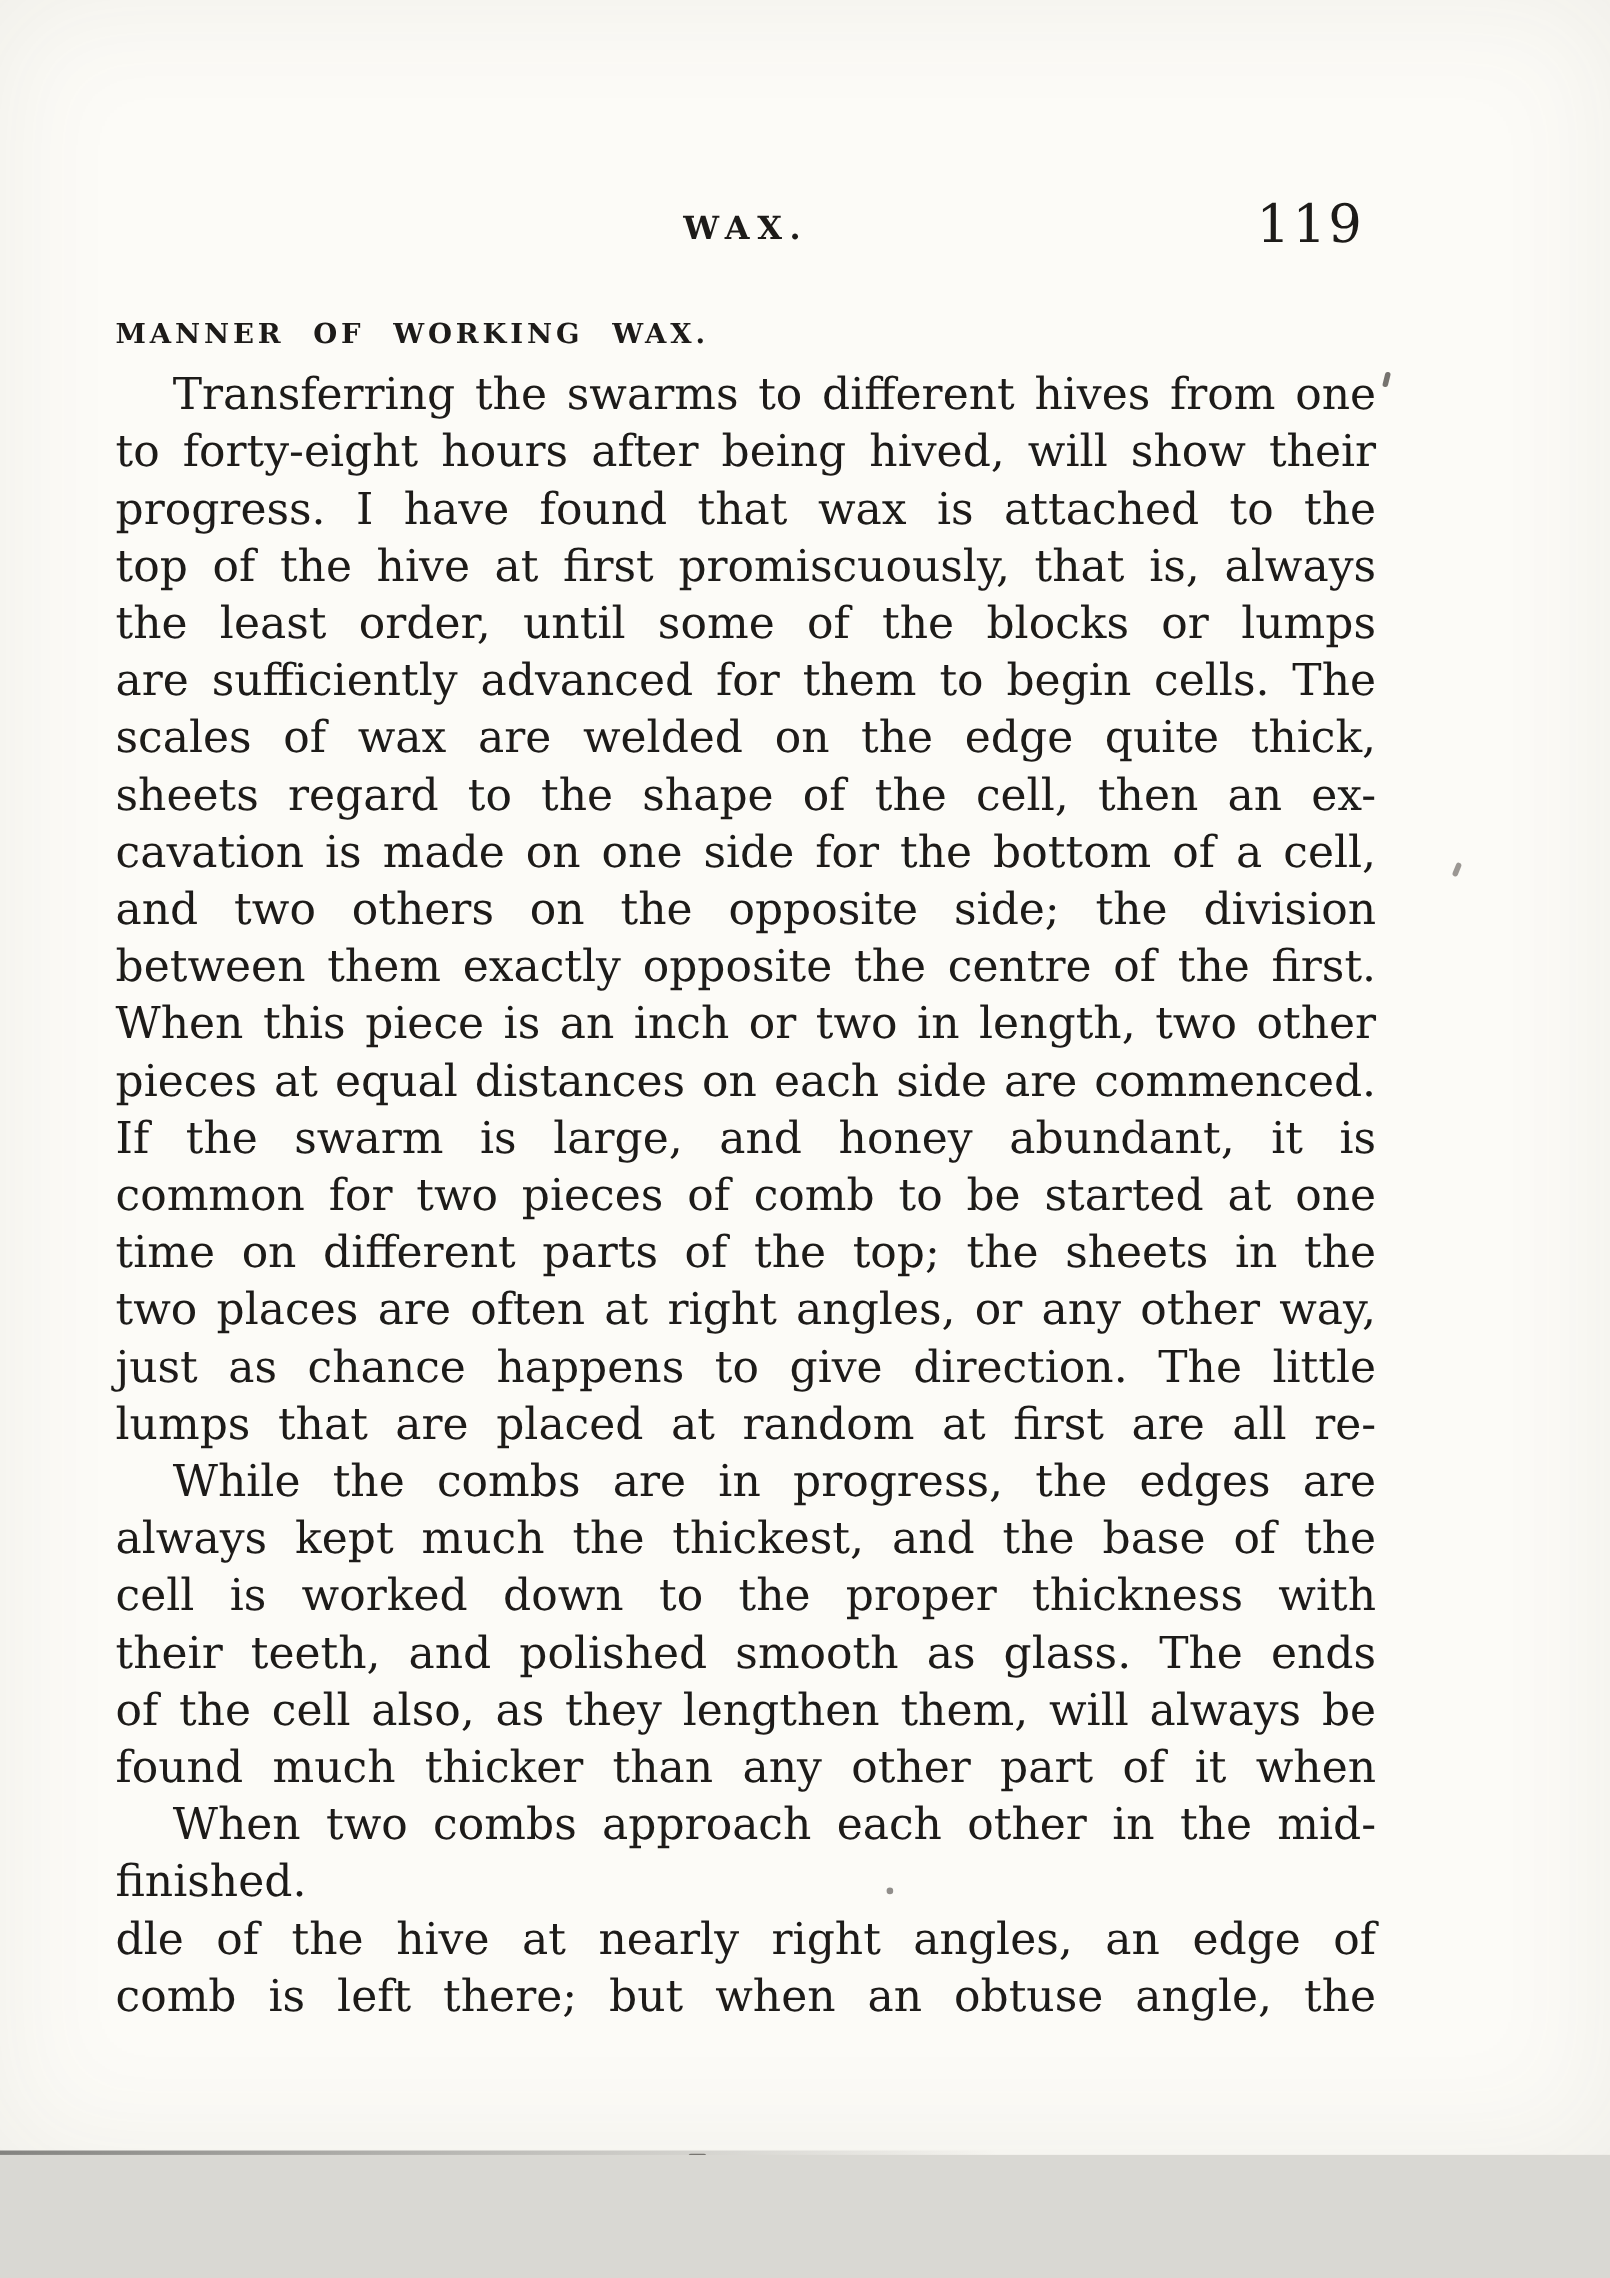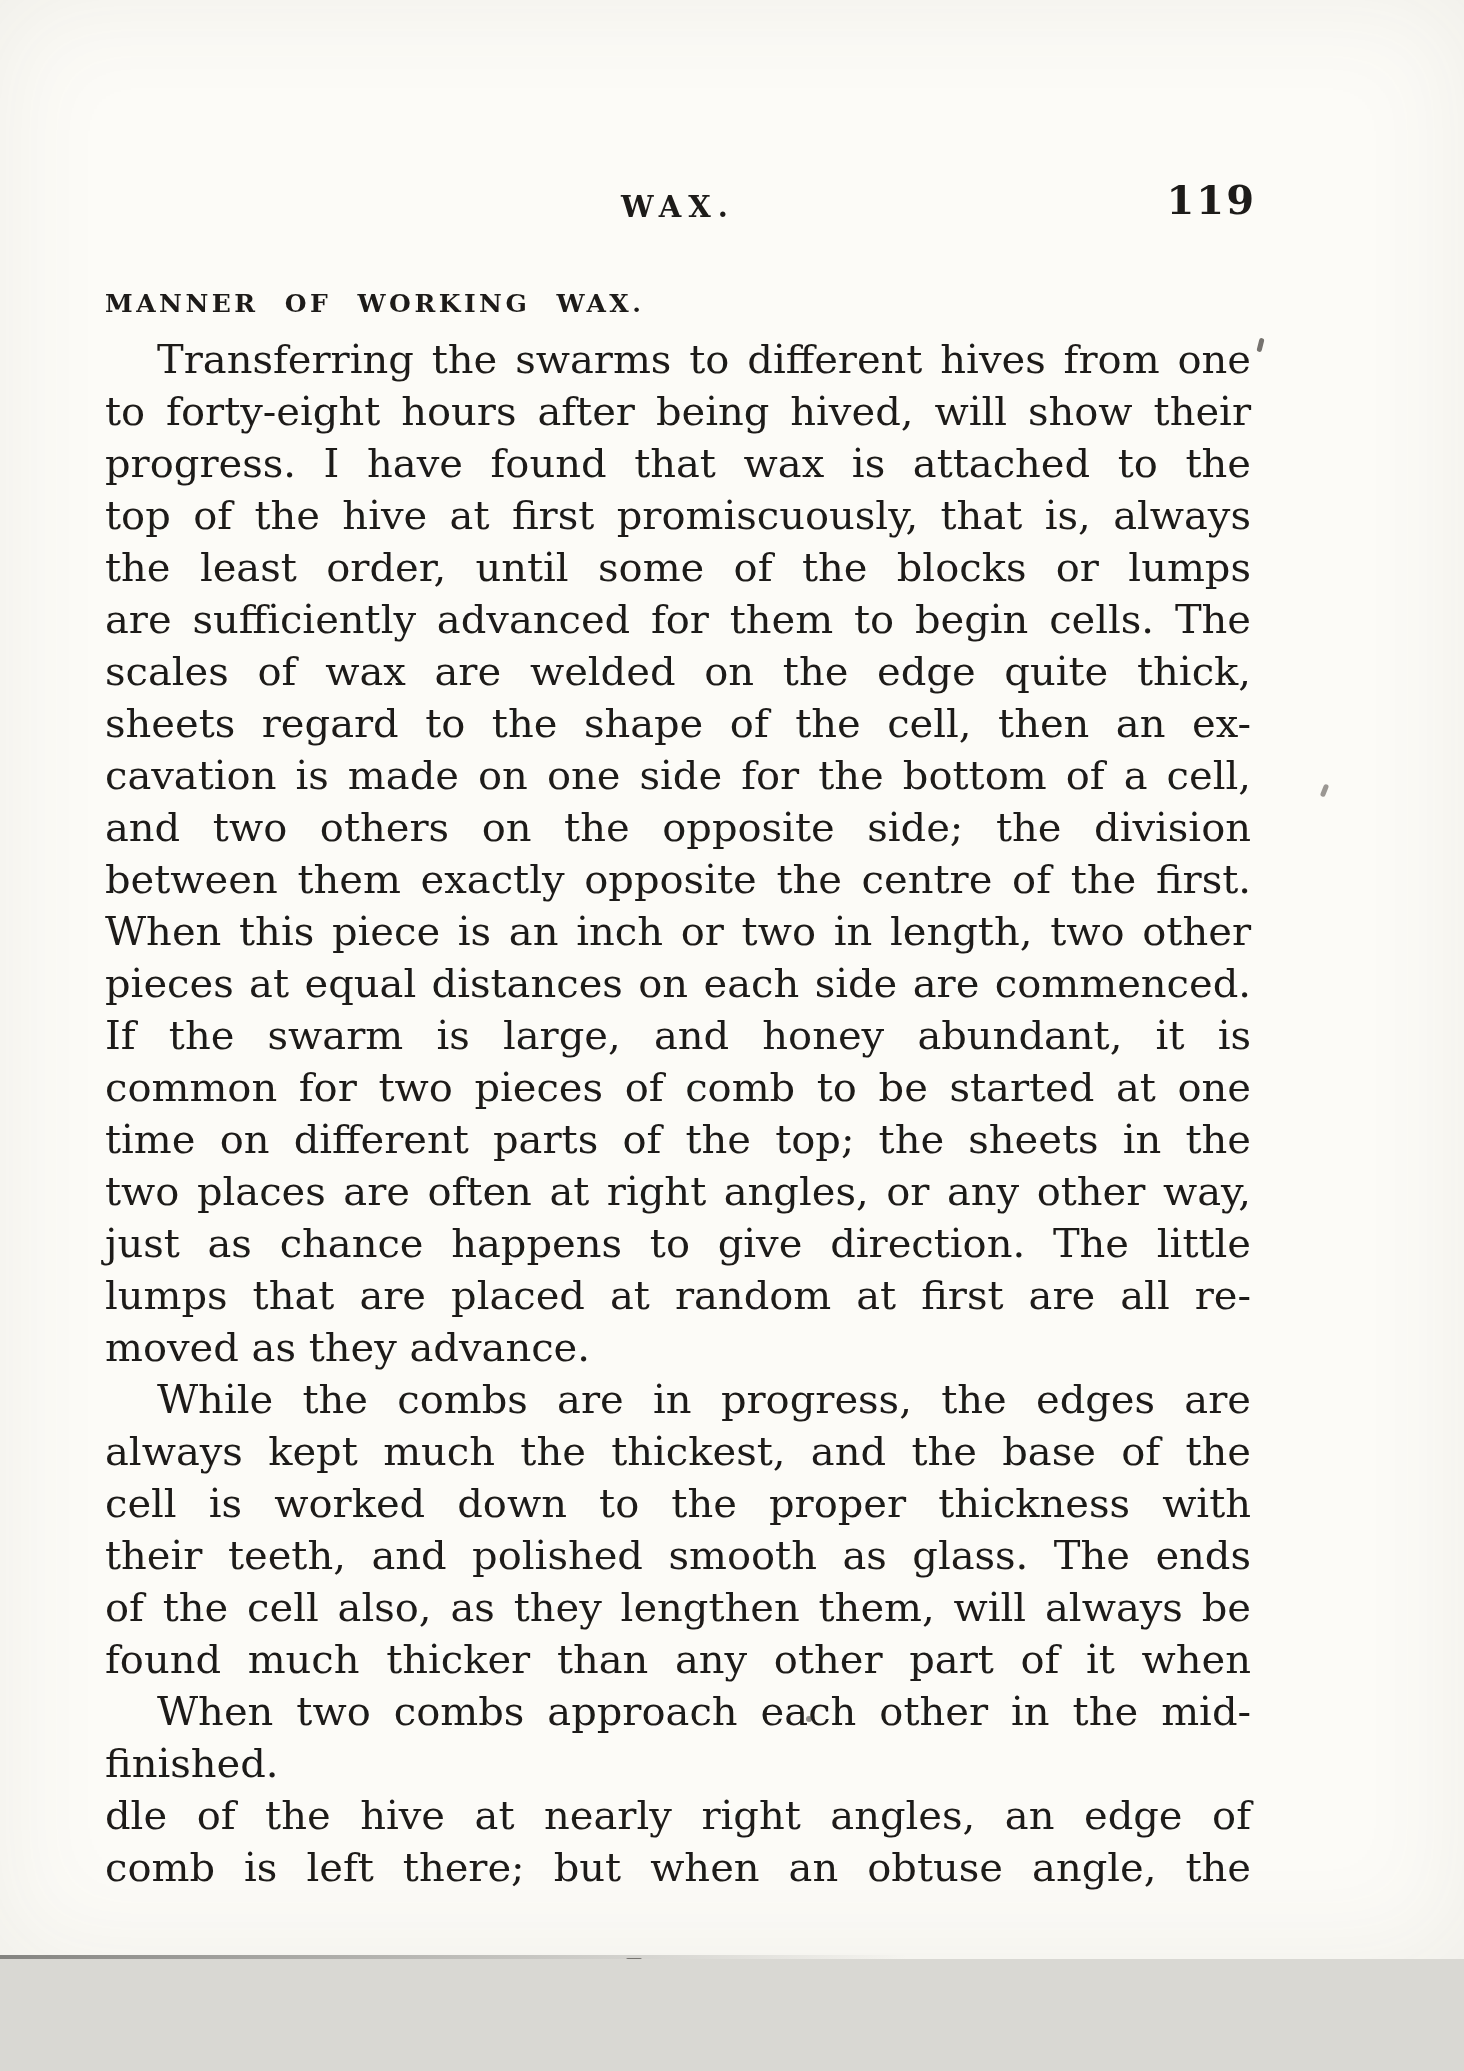--- a/index.html
+++ b/index.html
@@ -24,23 +24,23 @@
     left: 105px;
     width: 1146px;
     text-align: center;
     font-size: 29px;
     font-weight: 700;
     letter-spacing: 7px;
   }
   .page-number {
     position: absolute;
     top: 176px;
-    right: 208px;
-    font-size: 40px;
-    font-weight: 700;
+    right: 224px;
+    font-size: 48px;
+    font-weight: 400;
     letter-spacing: 2px;
   }
   .section-heading {
     position: absolute;
     top: 289px;
     left: 105px;
     width: 1146px;
     text-align: left;
     font-size: 25px;
     font-weight: 700;
@@ -138,21 +138,20 @@
       <div class="line">and two others on the opposite side; the division</div>
       <div class="line">between them exactly opposite the centre of the first.</div>
       <div class="line">When this piece is an inch or two in length, two other</div>
       <div class="line">pieces at equal distances on each side are commenced.</div>
       <div class="line">If the swarm is large, and honey abundant, it is</div>
       <div class="line">common for two pieces of comb to be started at one</div>
       <div class="line">time on different parts of the top; the sheets in the</div>
       <div class="line">two places are often at right angles, or any other way,</div>
       <div class="line">just as chance happens to give direction.  The little</div>
       <div class="line">lumps that are placed at random at first are all re-</div>
-      <div class="line flush-left">moved as they advance.</div>
       <div class="line indent">While the combs are in progress, the edges are</div>
       <div class="line">always kept much the thickest, and the base of the</div>
       <div class="line">cell is worked down to the proper thickness with</div>
       <div class="line">their teeth, and polished smooth as glass.  The ends</div>
       <div class="line">of the cell also, as they lengthen them, will always be</div>
       <div class="line">found much thicker than any other part of it when</div>
       <div class="line indent">When two combs approach each other in the mid-</div>
       <div class="line flush-left">finished.</div>
       <div class="line">dle of the hive at nearly right angles, an edge of</div>
       <div class="line">comb is left there; but when an obtuse angle, the</div>

